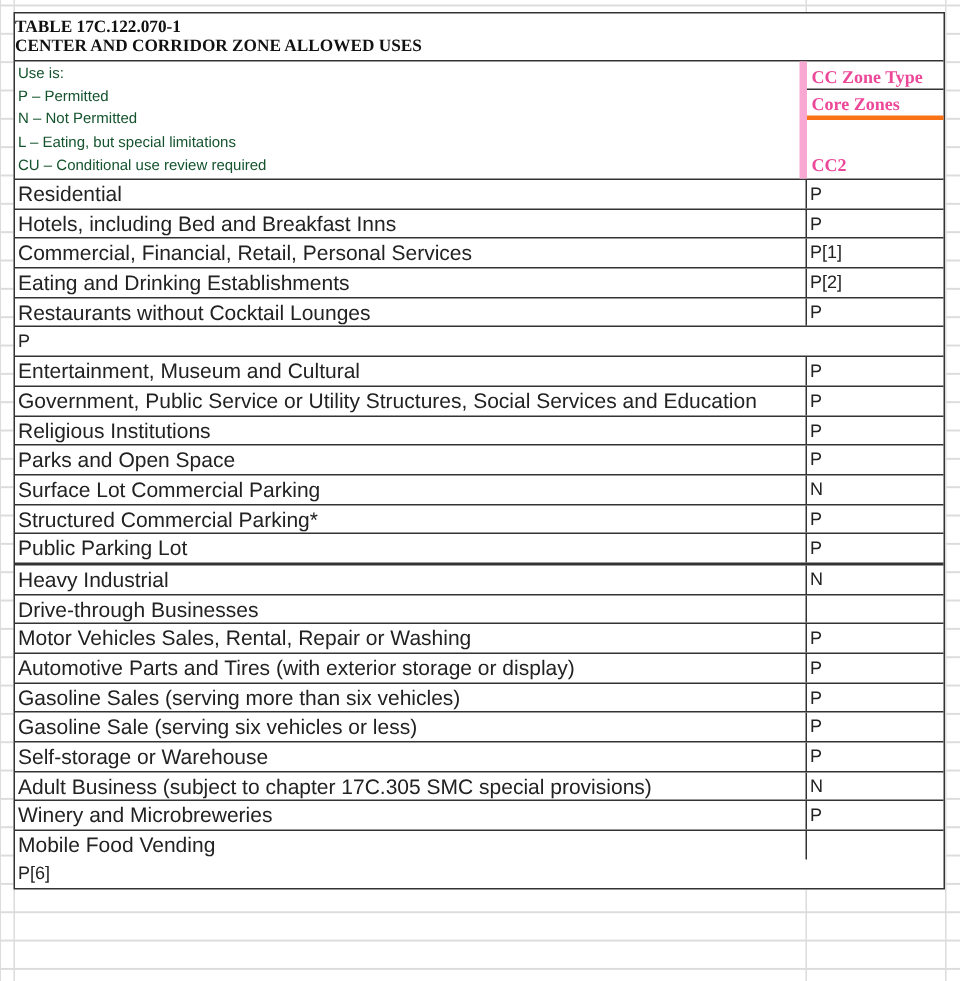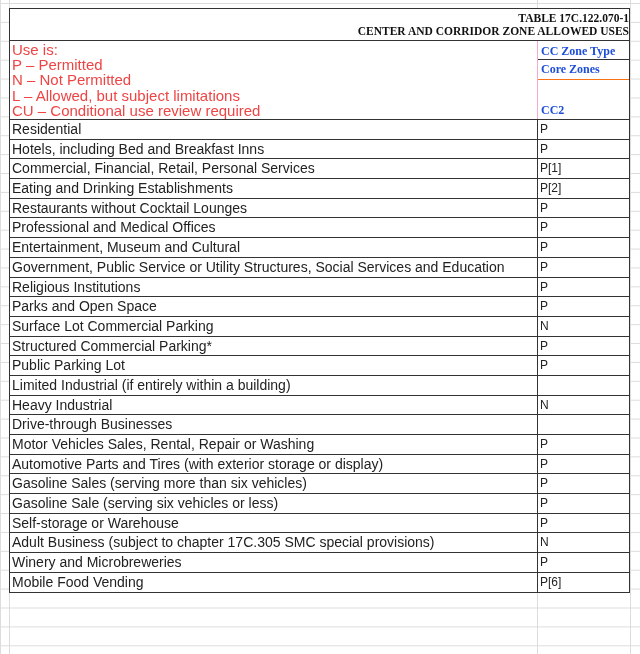--- a/index.html
+++ b/index.html
@@ -12,68 +12,68 @@
     background-size: 100% 100%, 100% 18.9px;
     background-position: 0 0, 0 3px;
   }
   .vgrid { position: absolute; top: 0; bottom: 0; width: 1px; background: #dcdcdc; }
   .table-wrap {
     position: absolute; left: 9px; top: 8px; width: 621px;
     background: #fff; border: 1px solid #333; box-sizing: border-box;
   }
   .title-band {
     height: 32px; border-bottom: 1px solid #333;
-    text-align: right; font-family: "Liberation Serif", serif; font-weight: bold;
+    text-align: left; font-family: "Liberation Serif", serif; font-weight: bold;
     font-size: 11.5px; line-height: 13px; color: #111; padding-top: 3px; box-sizing: border-box;
   }
   .row { display: flex; border-bottom: 1px solid #333; box-sizing: border-box; }
-  .row:last-child { border-bottom: none; }
+  .row:last-child { border-bottom: none; flex-direction: column; }
   .cell-use {
     width: 528px; border-right: 1px solid #333; box-sizing: border-box;
     font-family: "Liberation Sans", sans-serif; font-size: 14px; color: #222;
     padding-left: 2px; height: 18.7px; line-height: 18.7px; white-space: nowrap; overflow: hidden;
   }
   .cell-val {
     flex: 1; font-family: "Liberation Sans", sans-serif; font-size: 12px; color: #222;
     padding-left: 2px; height: 18.7px; line-height: 18.7px;
   }
   .legend-row { display: flex; border-bottom: 1px solid #333; height: 79px; box-sizing: border-box; }
   .legend-left {
-    width: 528px; border-right: 1px solid #f9a8d4; box-sizing: border-box;
-    font-family: "Liberation Sans", sans-serif; font-size: 15px; color: #ef4444; padding-left: 2px;
+    width: 528px; border-right: 5px solid #f9a8d4; box-sizing: border-box;
+    font-family: "Liberation Sans", sans-serif; font-size: 10px; color: #14532d; padding-left: 2px;
     line-height: 15.2px; padding-top: 1px;
   }
   .legend-right { flex: 1; display: flex; flex-direction: column; }
   .hdr-cell {
-    font-family: "Liberation Serif", serif; font-weight: bold; font-size: 12px; color: #1d4ed8;
+    font-family: "Liberation Serif", serif; font-weight: bold; font-size: 12px; color: #ec4899;
     padding-left: 3px; box-sizing: border-box;
   }
   .hdr-type { height: 19px; line-height: 20px; border-bottom: 1px solid #333; }
-  .hdr-core { height: 20px; line-height: 19px; border-bottom: 1px solid #f97316; }
+  .hdr-core { height: 20px; line-height: 19px; border-bottom: 3px solid #f97316; }
   .hdr-zone { flex: 1; display: flex; align-items: flex-end; padding-bottom: 1px; }
 </style>
 </head>
 <body>
 
 <div class="vgrid" style="left:9px"></div>
 <div class="vgrid" style="left:537px"></div>
 <div class="vgrid" style="left:630px"></div>
 
 <div class="table-wrap">
   <div class="title-band">
     <div>TABLE 17C.122.070-1</div>
     <div>CENTER AND CORRIDOR ZONE ALLOWED USES</div>
   </div>
 
   <div class="legend-row">
     <div class="legend-left">
       <div>Use is:</div>
       <div>P – Permitted</div>
       <div>N – Not Permitted</div>
-      <div>L – Allowed, but subject limitations</div>
+      <div>L – Eating, but special limitations</div>
       <div>CU – Conditional use review required</div>
     </div>
     <div class="legend-right">
       <div class="hdr-cell hdr-type">CC Zone Type</div>
       <div class="hdr-cell hdr-core">Core Zones</div>
       <div class="hdr-cell hdr-zone">
         <span>CC2</span>
       </div>
     </div>
   </div>
@@ -93,21 +93,20 @@
       </div>
       <div class="row">
         <div class="cell-use">Eating and Drinking Establishments</div>
         <div class="cell-val">P[2]</div>
       </div>
       <div class="row">
         <div class="cell-use">Restaurants without Cocktail Lounges</div>
         <div class="cell-val">P</div>
       </div>
       <div class="row">
-        <div class="cell-use">Professional and Medical Offices</div>
         <div class="cell-val">P</div>
       </div>
       <div class="row">
         <div class="cell-use">Entertainment, Museum and Cultural</div>
         <div class="cell-val">P</div>
       </div>
       <div class="row">
         <div class="cell-use">Government, Public Service or Utility Structures, Social Services and Education</div>
         <div class="cell-val">P</div>
       </div>
@@ -125,21 +124,20 @@
       </div>
       <div class="row">
         <div class="cell-use">Structured Commercial Parking*</div>
         <div class="cell-val">P</div>
       </div>
       <div class="row">
         <div class="cell-use">Public Parking Lot</div>
         <div class="cell-val">P</div>
       </div>
       <div class="row">
-        <div class="cell-use">Limited Industrial (if entirely within a building)</div>
       </div>
       <div class="row">
         <div class="cell-use">Heavy Industrial</div>
         <div class="cell-val">N</div>
       </div>
       <div class="row">
         <div class="cell-use">Drive-through Businesses</div>
       </div>
       <div class="row">
         <div class="cell-use">Motor Vehicles Sales, Rental, Repair or Washing</div>

